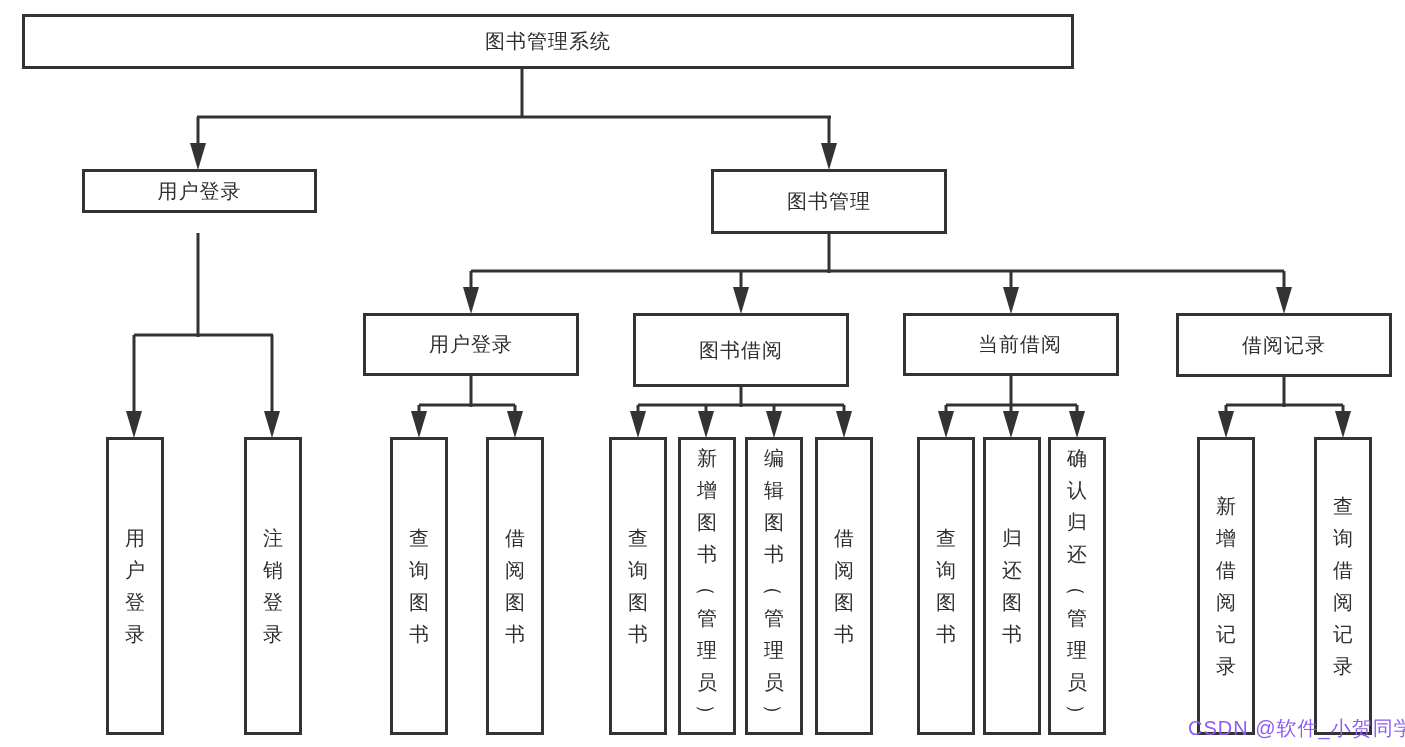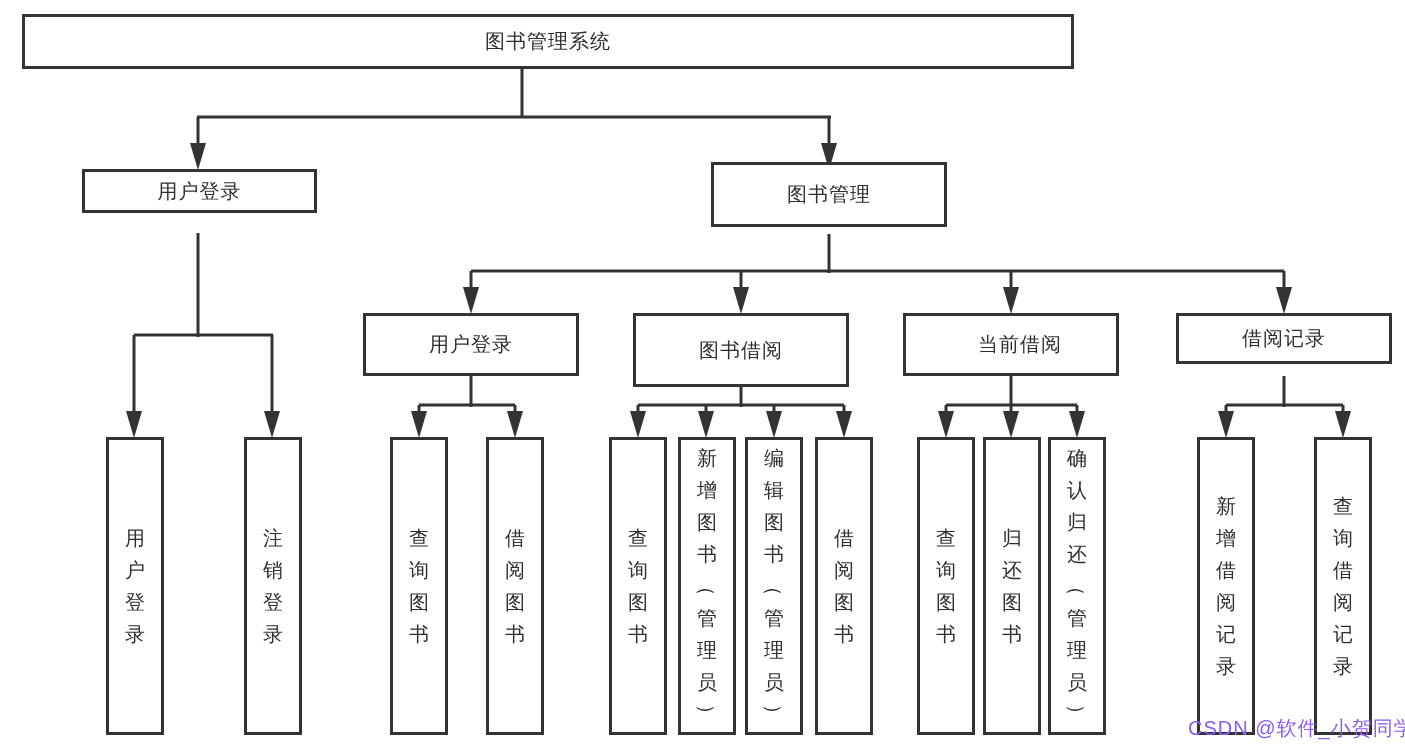--- a/index.html
+++ b/index.html
@@ -98,34 +98,34 @@
     </g>
   </svg>
 
   <div class="box hbox" style="left:22px;top:14px;width:1052px;height:55px;">
     <span>图书管理系统</span>
   </div>
 
   <div class="box hbox" style="left:82px;top:169px;width:235px;height:44px;">
     <span>用户登录</span>
   </div>
-  <div class="box hbox" style="left:711px;top:162px;width:236px;height:65px;">
+  <div class="box hbox" style="left:711px;top:169px;width:236px;height:65px;">
     <span>图书管理</span>
   </div>
 
   <div class="box hbox" style="left:363px;top:313px;width:216px;height:63px;">
     <span>用户登录</span>
   </div>
   <div class="box hbox" style="left:633px;top:313px;width:216px;height:74px;">
     <span>图书借阅</span>
   </div>
   <div class="box hbox" style="left:903px;top:313px;width:216px;height:63px;padding-left:18px;">
     <span>当前借阅</span>
   </div>
-  <div class="box hbox" style="left:1176px;top:313px;width:216px;height:51px;">
+  <div class="box hbox" style="left:1176px;top:313px;width:216px;height:64px;">
     <span>借阅记录</span>
   </div>
 
   <div class="box vbox" style="left:106px;">
       <span class="vchar">用</span>
       <span class="vchar">户</span>
       <span class="vchar">登</span>
       <span class="vchar">录</span>
     </div>
   <div class="box vbox" style="left:244px;">

